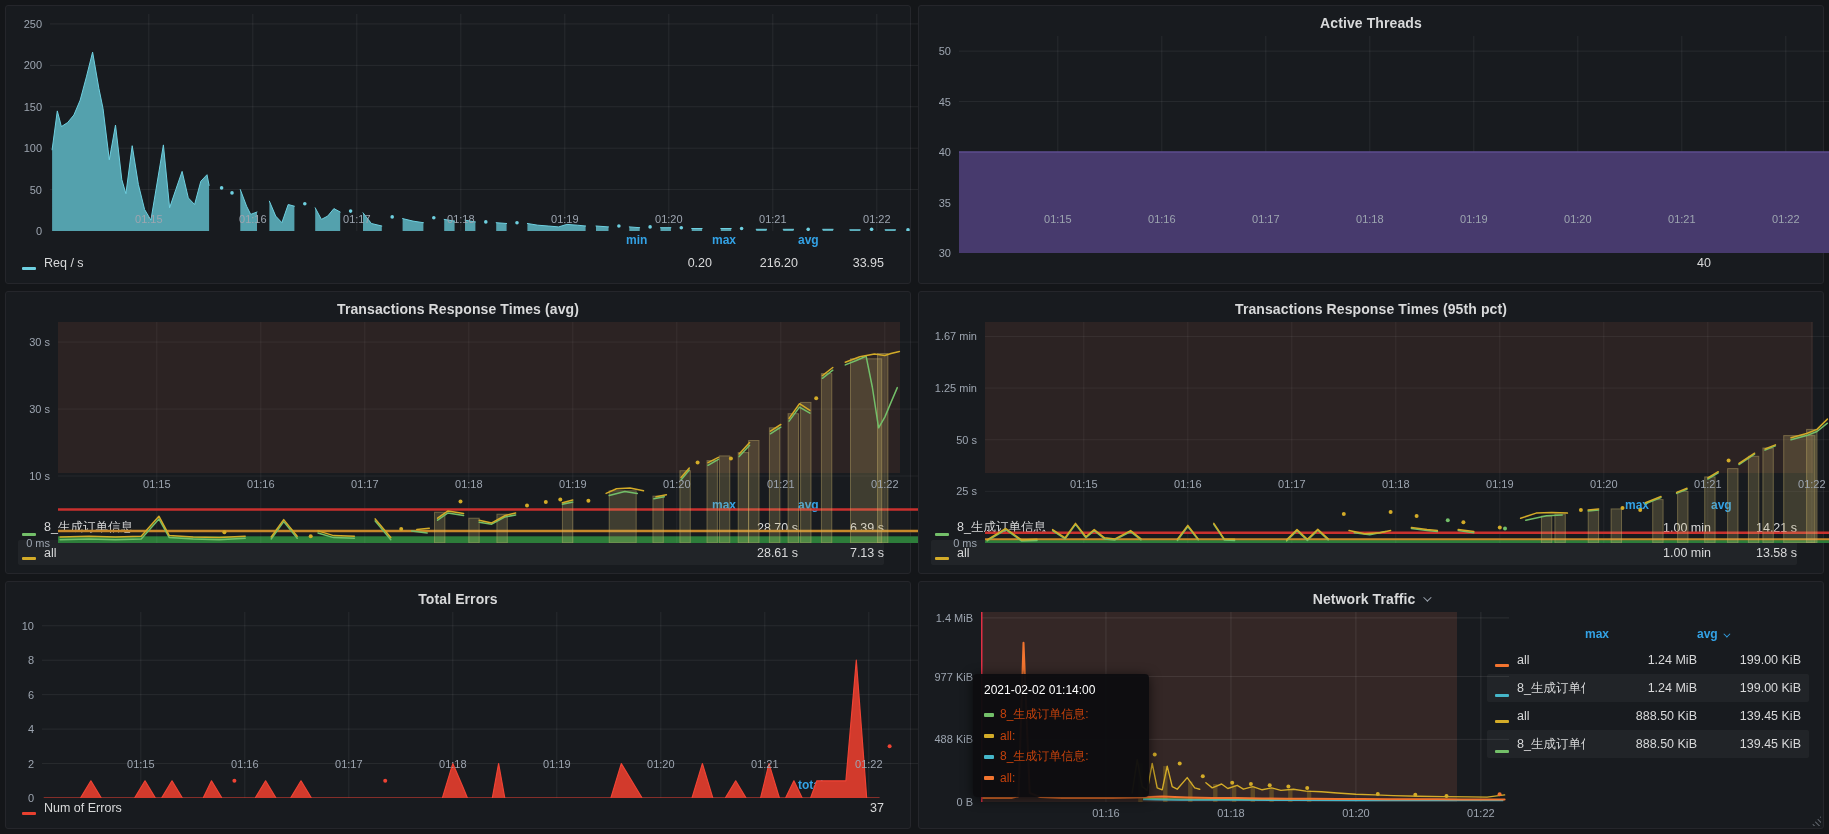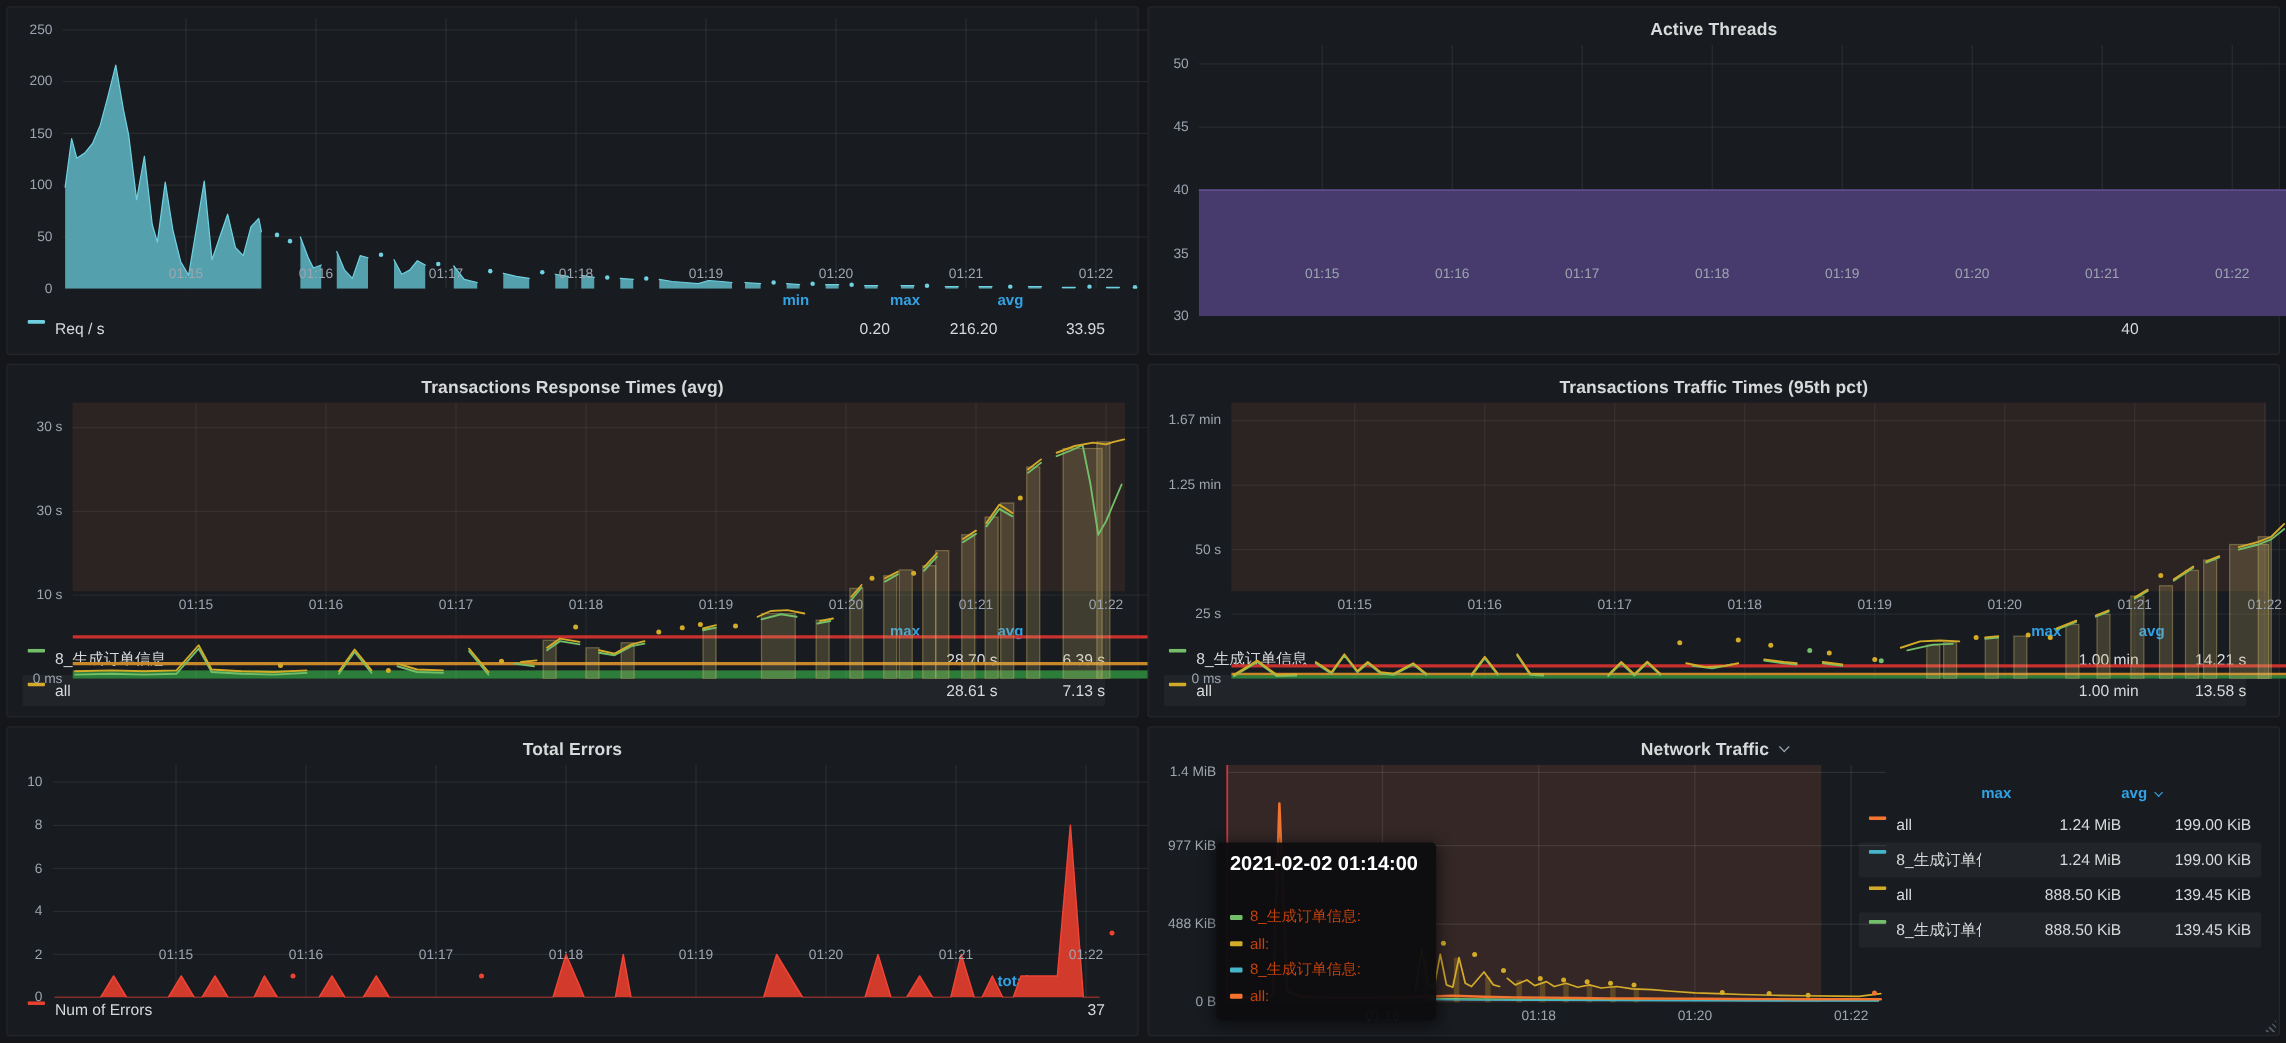--- a/index.html
+++ b/index.html
@@ -16,31 +16,31 @@
 .plot{position:relative;grid-row:1;grid-column:2;min-height:0;min-width:0;cursor:crosshair}
 .plot svg{display:block}
 .x-axis{grid-row:2;grid-column:2;position:relative}
 .x-axis span{position:absolute;top:5px;transform:translateX(-50%);font-size:11px;color:#9da5b0;white-space:nowrap}
 .legend{flex:none;padding:2px 16px 2px 2px}
 .lg-hrow,.lg-row{display:grid;align-items:center}
 .lg-hrow{height:20px}
 .lg-row{height:25px;padding-left:4px;border-radius:2px}
 .legend .lg-row:nth-child(odd),.side-legend .lg-row:nth-child(odd){background:rgba(255,255,255,0.045)}
 .lg-h{color:#33a2e5;font-weight:700;font-size:12px;text-align:left;cursor:pointer;white-space:nowrap}
-.lg-name{display:flex;align-items:flex-start;gap:8px;font-size:12.5px;color:#d8d9da;cursor:pointer;white-space:nowrap;overflow:hidden}
+.lg-name{display:flex;align-items:flex-end;gap:8px;font-size:12.5px;color:#d8d9da;cursor:pointer;white-space:nowrap;overflow:hidden}
 .lg-v{font-size:12.5px;text-align:right;color:#d8d9da;white-space:nowrap}
 .dash{width:14px;height:3px;border-radius:1px;flex:none;display:inline-block}
 .net-body{flex:1;display:flex;min-height:0;gap:4px}
 .net-chart{width:528px;display:flex;flex-direction:column;min-height:0;flex:none}
 .net-chart .chart-area{flex:1}
 .side-legend{flex:1;padding:12px 4px 0 26px;min-width:0}
 .side-legend .lg-row{height:28px;padding:0 8px}
 .side-legend .lg-hrow{height:24px;padding:0 8px}
 .tooltip{position:absolute;left:44px;top:62px;width:176px;background:rgba(12,13,16,0.96);border-radius:4px;padding:9px 11px;z-index:6;box-shadow:0 2px 12px rgba(0,0,0,0.65)}
-.tooltip-time{font-size:16px;font-weight:700;margin-bottom:22px;color:#ffffff;white-space:nowrap}
+.tooltip-time{font-size:12px;font-weight:400;margin-bottom:7px;color:#ffffff;white-space:nowrap}
 .tt-row{display:flex;align-items:center;gap:6px;height:21px;font-size:12px;color:#c2410c;white-space:nowrap}
 .tt-row .dash{width:10px;height:4px}
 .resize-handle{position:absolute;right:2px;bottom:2px;width:10px;height:10px;cursor:nwse-resize;background:repeating-linear-gradient(45deg,transparent 0 2px,#4b5056 2px 3.5px);clip-path:polygon(100% 0,100% 100%,0 100%)}
 </style>
 </head>
 <body>
 
 <div class="dashboard">
 
   <section class="panel">
@@ -339,21 +339,21 @@
         <div class="lg-row" style="grid-template-columns: 1fr 86px 86px;">
           <span class="lg-name"><i class="dash" style="background: rgb(211, 171, 40);"></i>all</span>
           <span class="lg-v">28.61 s</span>
           <span class="lg-v">7.13 s</span>
         </div>
       </div>
   </section>
 
   <section class="panel">
     <header class="panel-header">
-      <h2 class="panel-title">Transactions Traffic Times (95th pct)</h2>
+      <h2 class="panel-title">Transactions Response Times (95th pct)</h2>
     </header>
     <div class="chart-area">
       <div class="y-axis" style="width: 56px;">
           <span style="top: 221px;">0 ms</span>
           <span style="top: 169.364px;">25 s</span>
           <span style="top: 117.729px;">50 s</span>
           <span style="top: 66.0935px;">1.25 min</span>
           <span style="top: 14.4579px;">1.67 min</span>
         </div>
       <div class="plot" style="background: rgb(44, 35, 35);">

